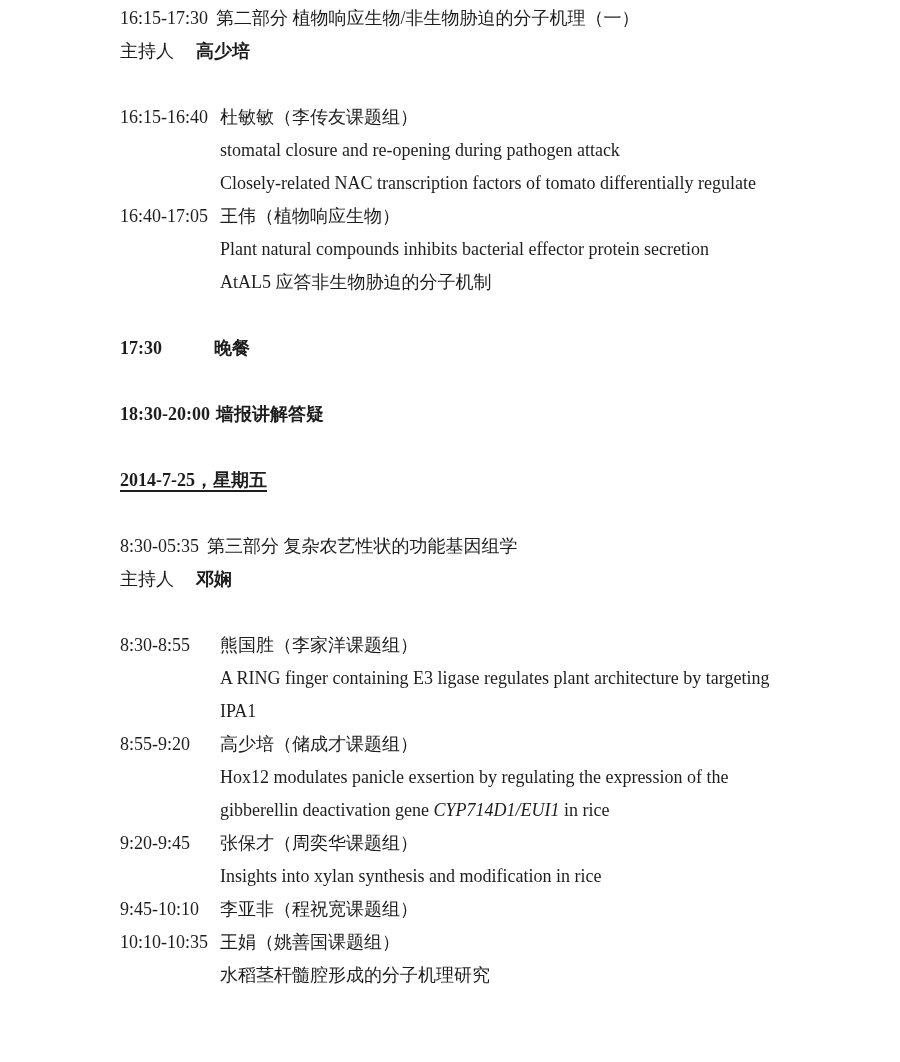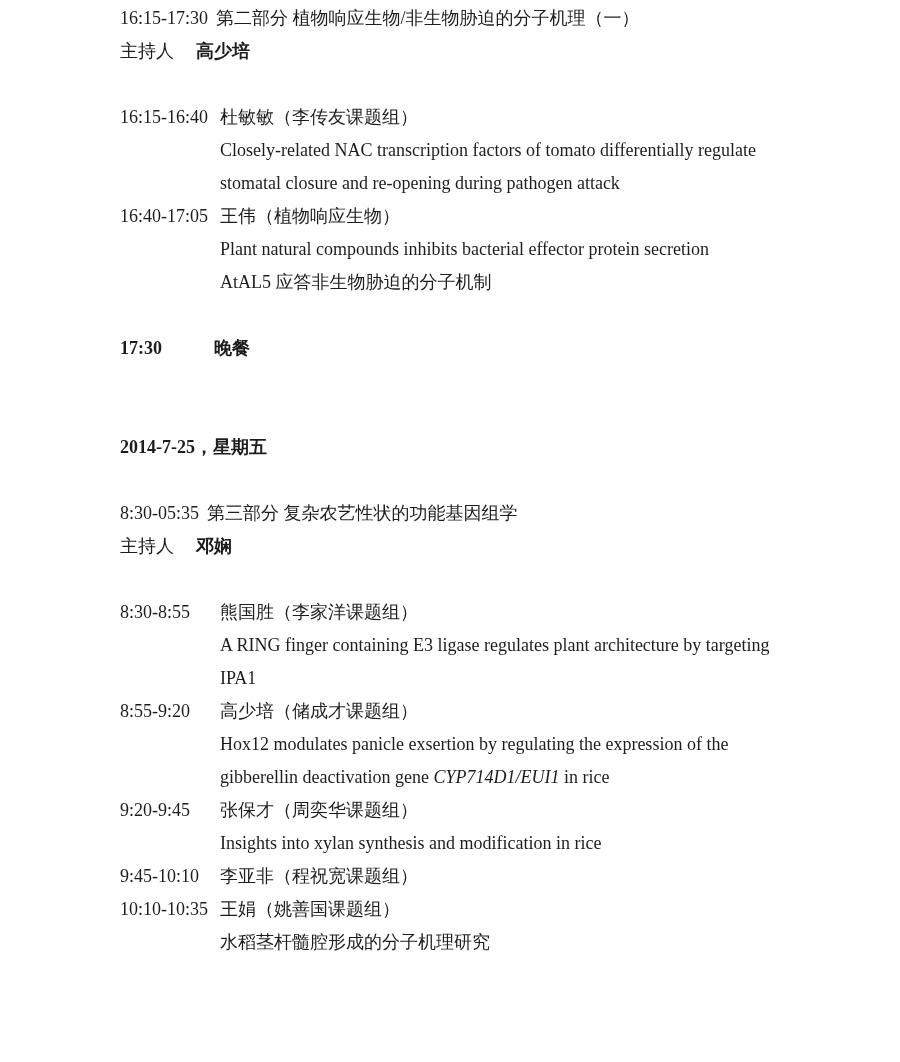--- a/index.html
+++ b/index.html
@@ -24,20 +24,21 @@
   }
   .line span, .line i { white-space: pre; }
   .time   { flex: 0 0 100px; }           
   .etime  { flex: 0 0 auto; min-width: 88px; font-weight: 700; } 
   .b      { font-weight: 400; }
   .stitle { margin-left: 8px; font-weight: 400; }  
   .cname  { margin-left: 22px; font-weight: 700; } 
   .elabel { margin-left: 6px; font-weight: 700; }  
   .date-label {
     font-weight: 700;
+    text-decoration: underline;
     text-decoration-thickness: 2px;
     text-underline-offset: 4px;
   }
 </style>
 </head>
 <body>
 
 <div class="page">
     <div class="line">
       <span class="b">16:15-17:30</span>
@@ -48,45 +49,49 @@
       <span class="cname">高少培</span>
     </div>
     <div class="line"></div>
     <div class="line">
       <span class="time">16:15-16:40</span>
       <span class="b">杜敏敏</span>
       <span>（李传友课题组）</span>
     </div>
     <div class="line">
       <span class="time"></span>
-      <span>Closely-related NAC transcription factors of tomato differentially regulate</span>
+      <span>stomatal closure and re-opening during pathogen attack</span>
     </div>
     <div class="line">
       <span class="time"></span>
-      <span>stomatal closure and re-opening during pathogen attack</span>
+      <span>Closely-related NAC transcription factors of tomato differentially regulate</span>
     </div>
     <div class="line">
       <span class="time">16:40-17:05</span>
       <span class="b">王伟</span>
       <span>（植物响应生物）</span>
     </div>
     <div class="line">
       <span class="time"></span>
       <span>Plant natural compounds inhibits bacterial effector protein secretion</span>
     </div>
     <div class="line">
       <span class="time"></span>
       <span>AtAL5 应答非生物胁迫的分子机制</span>
     </div>
     <div class="line"></div>
     <div class="line">
       <span class="etime">17:30</span>
       <span class="elabel">晚餐</span>
     </div>
     <div class="line"></div>
+    <div class="line">
+      <span class="etime">18:30-20:00</span>
+      <span class="elabel">墙报讲解答疑</span>
+    </div>
     <div class="line"></div>
     <div class="line">
       <span class="date-label">2014-7-25，星期五</span>
     </div>
     <div class="line"></div>
     <div class="line">
       <span class="b">8:30-05:35</span>
       <span class="stitle">第三部分 复杂农艺性状的功能基因组学</span>
     </div>
     <div class="line">

